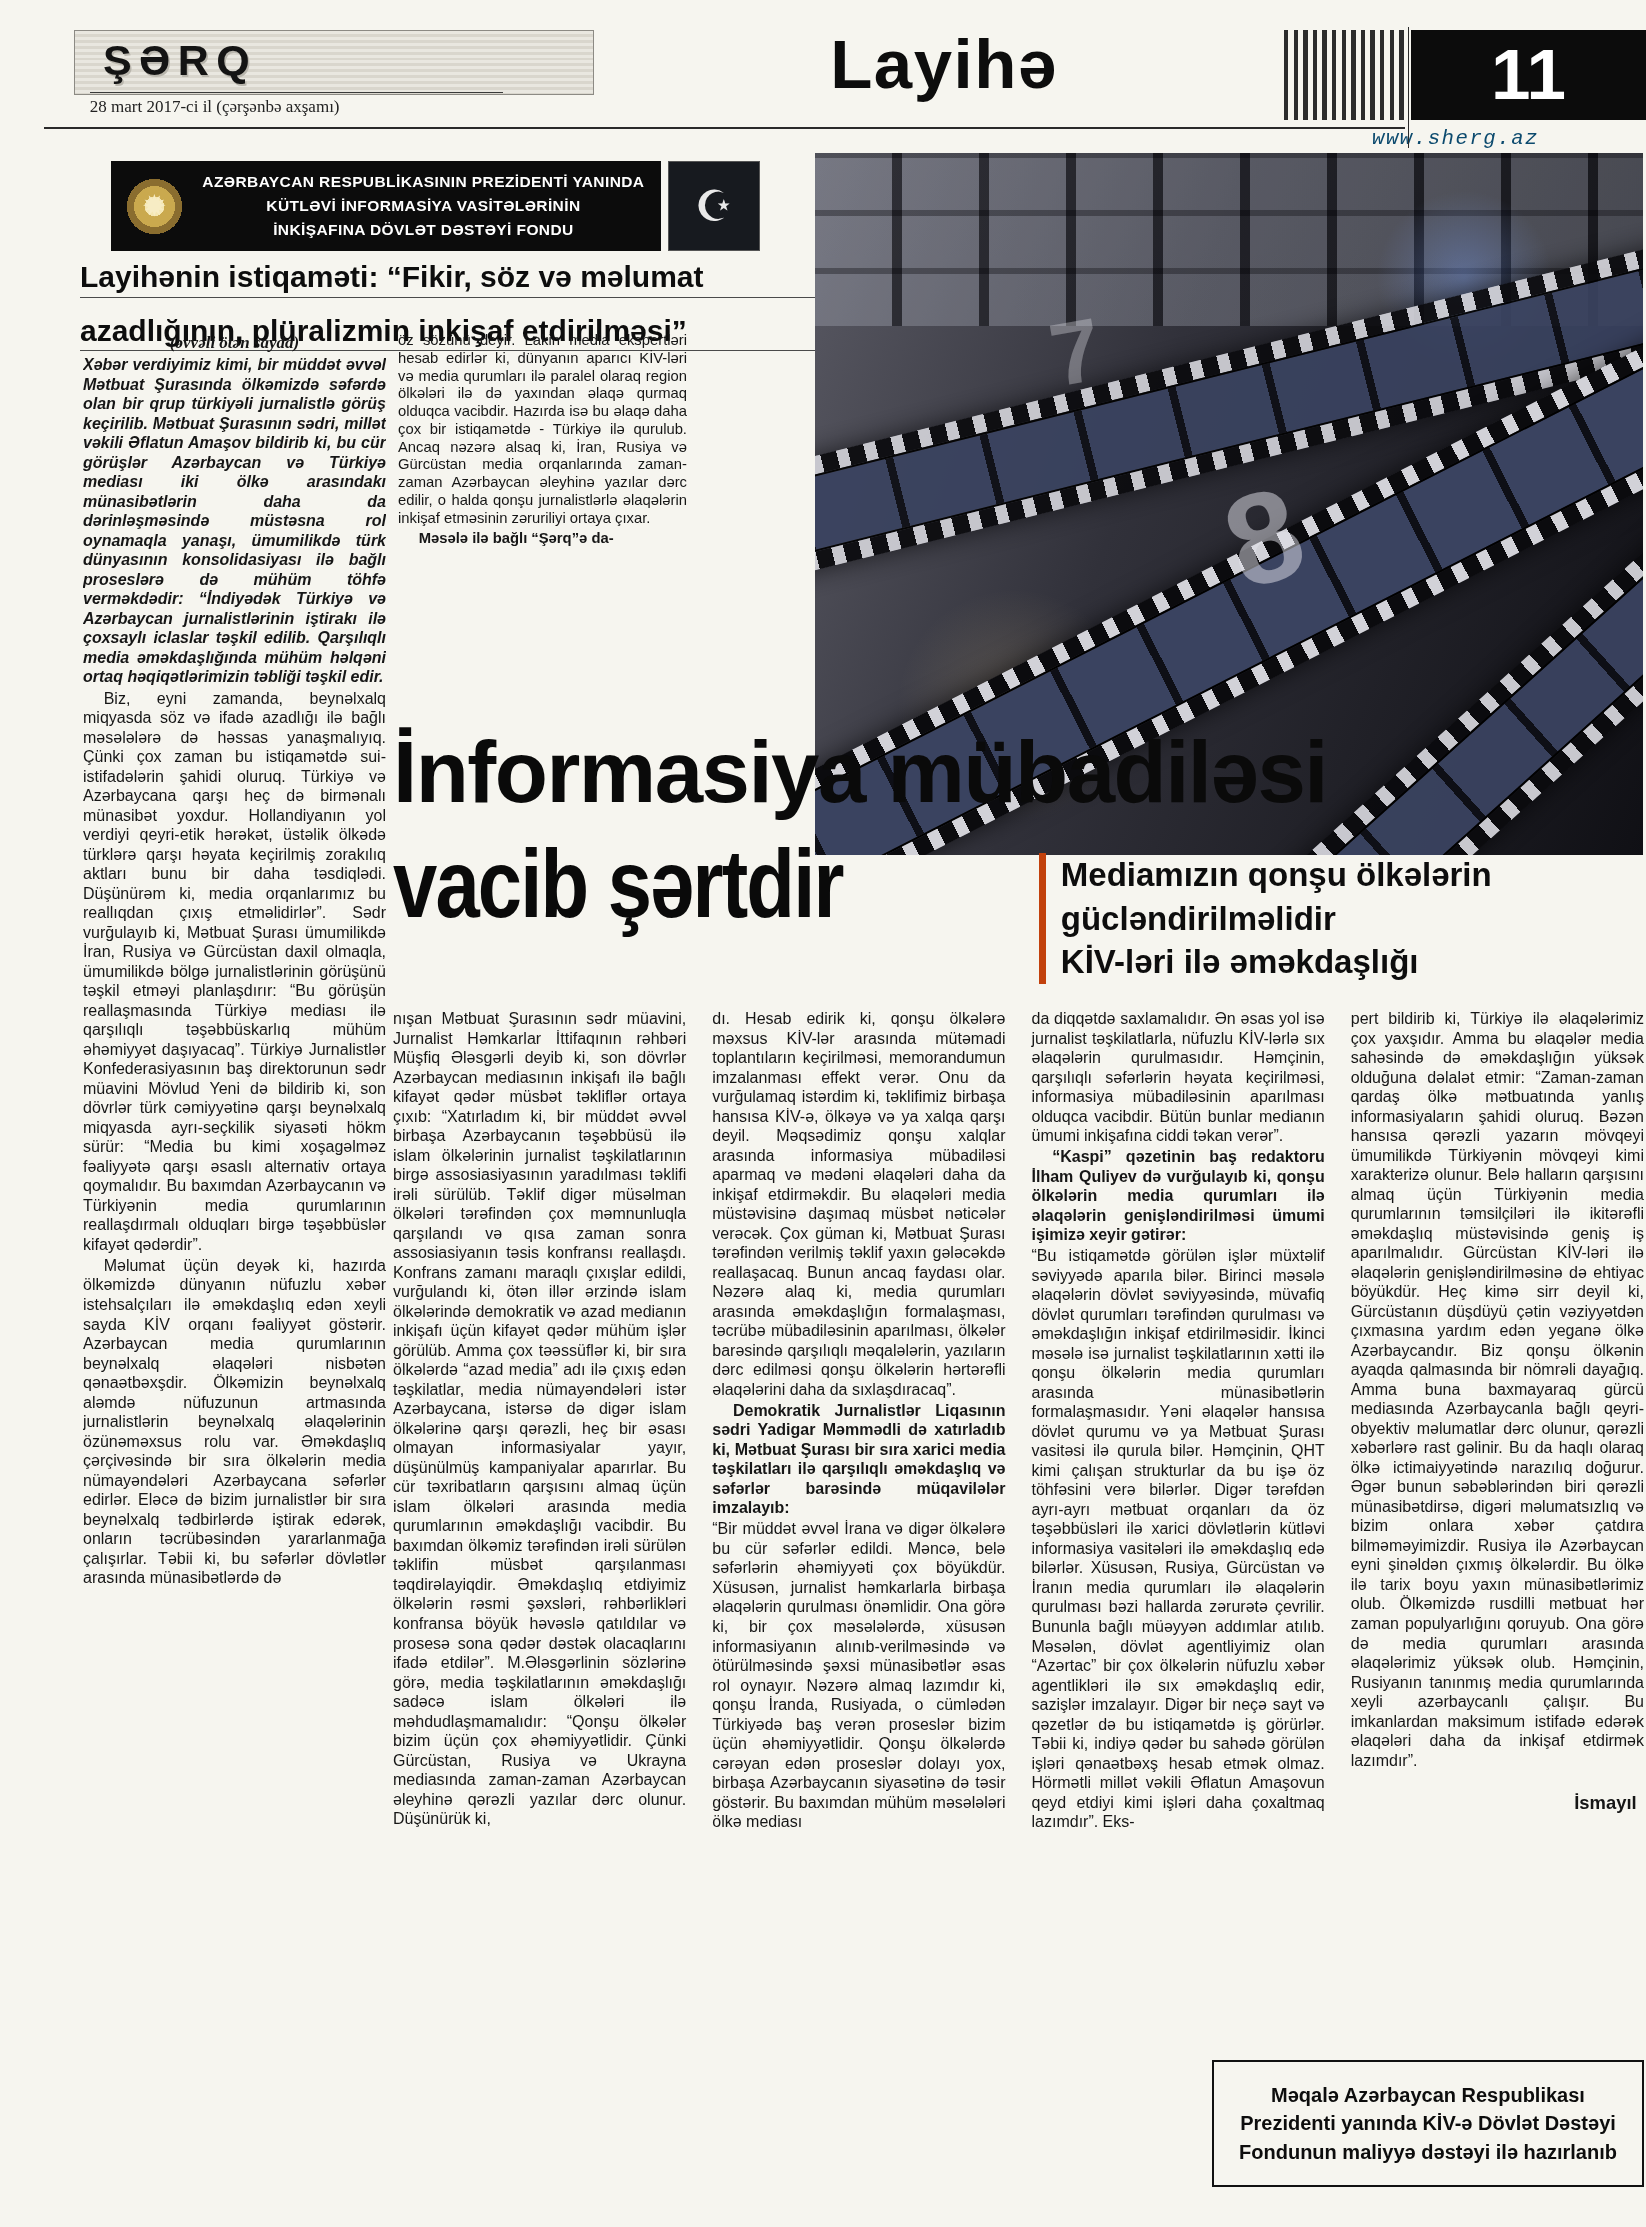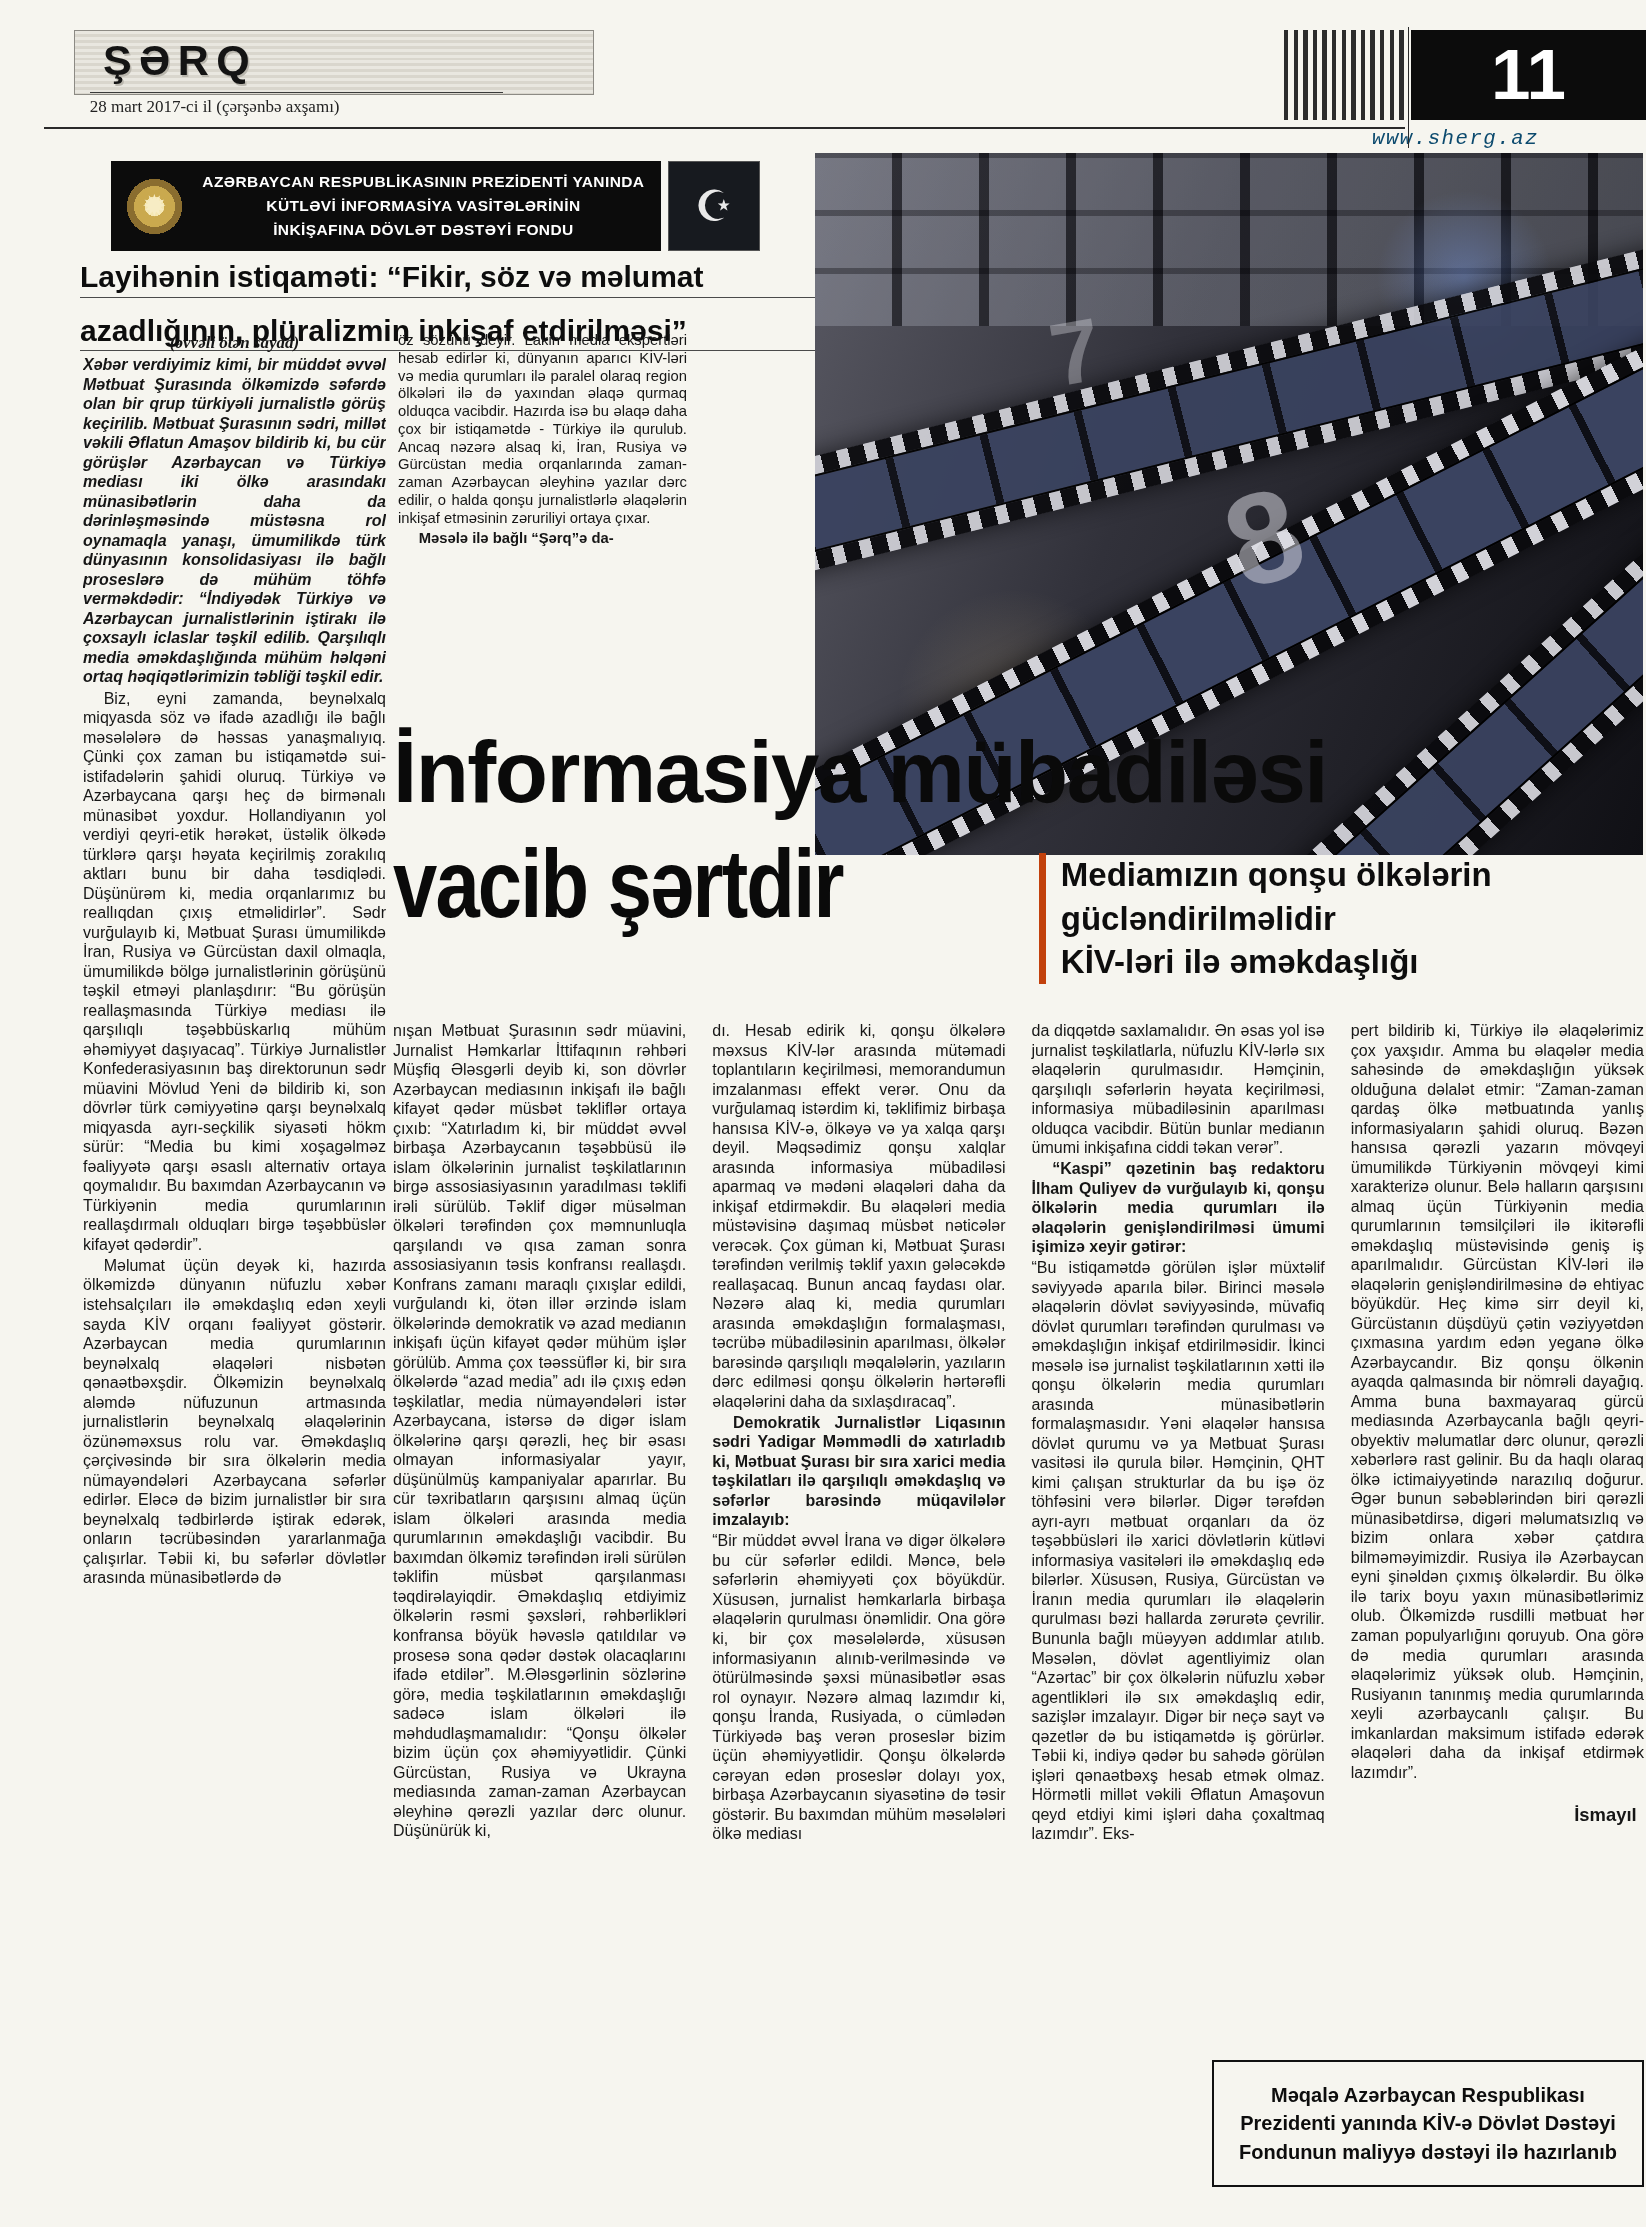--- a/index.html
+++ b/index.html
@@ -123,21 +123,21 @@
   }
   .subhead {
     position:absolute; left:1039px; top:853px; width:550px;
     border-left:7px solid #c2410c; padding-left:14.8px;
     font-size:33px; font-weight:800; line-height:1.32; color:#0d0d0d;
   }
 
   
   .body-cols {
     position:absolute; left:393px; top:1009px; width:1251px; height:1181px;
-    display:flex; gap:26px; overflow:hidden;margin-top:12px;
+    display:flex; gap:26px; overflow:hidden;
   }
   .bcol { flex:1; font-size:16px; line-height:1.22; }
   .bcol p { margin-bottom:1.5px; }
   .bold-lead { font-weight:700; }
   .signature { text-align:right; font-weight:800; font-size:18.4px; margin-top:22px; padding-right:7.4px; }
 
   
   .footer-box {
     position:absolute; left:1212px; top:2060px; width:432px; min-height:127px;
     border:2.2px solid #111; background:#f6f5ef;
@@ -147,20 +147,21 @@
 </style>
 </head>
 <body>
 
 <div class="page">
 
   <div class="masthead-strip">
     <div class="logo">ŞƏRQ</div>
     <div class="masthead-date">28 mart 2017-ci il (çərşənbə axşamı)</div>
   </div>
+  <div class="section-title">Layihə</div>
   <div class="header-stripes"></div>
   <div class="page-number">11</div>
   <div class="website">www.sherg.az</div>
   <div class="header-rule"></div>
   <div class="header-vrule"></div>
 
   <div class="fund-banner">
     <span class="emblem">✹</span>
     <div class="fund-lines">
       <div>AZƏRBAYCAN RESPUBLİKASININ PREZİDENTİ YANINDA</div>

